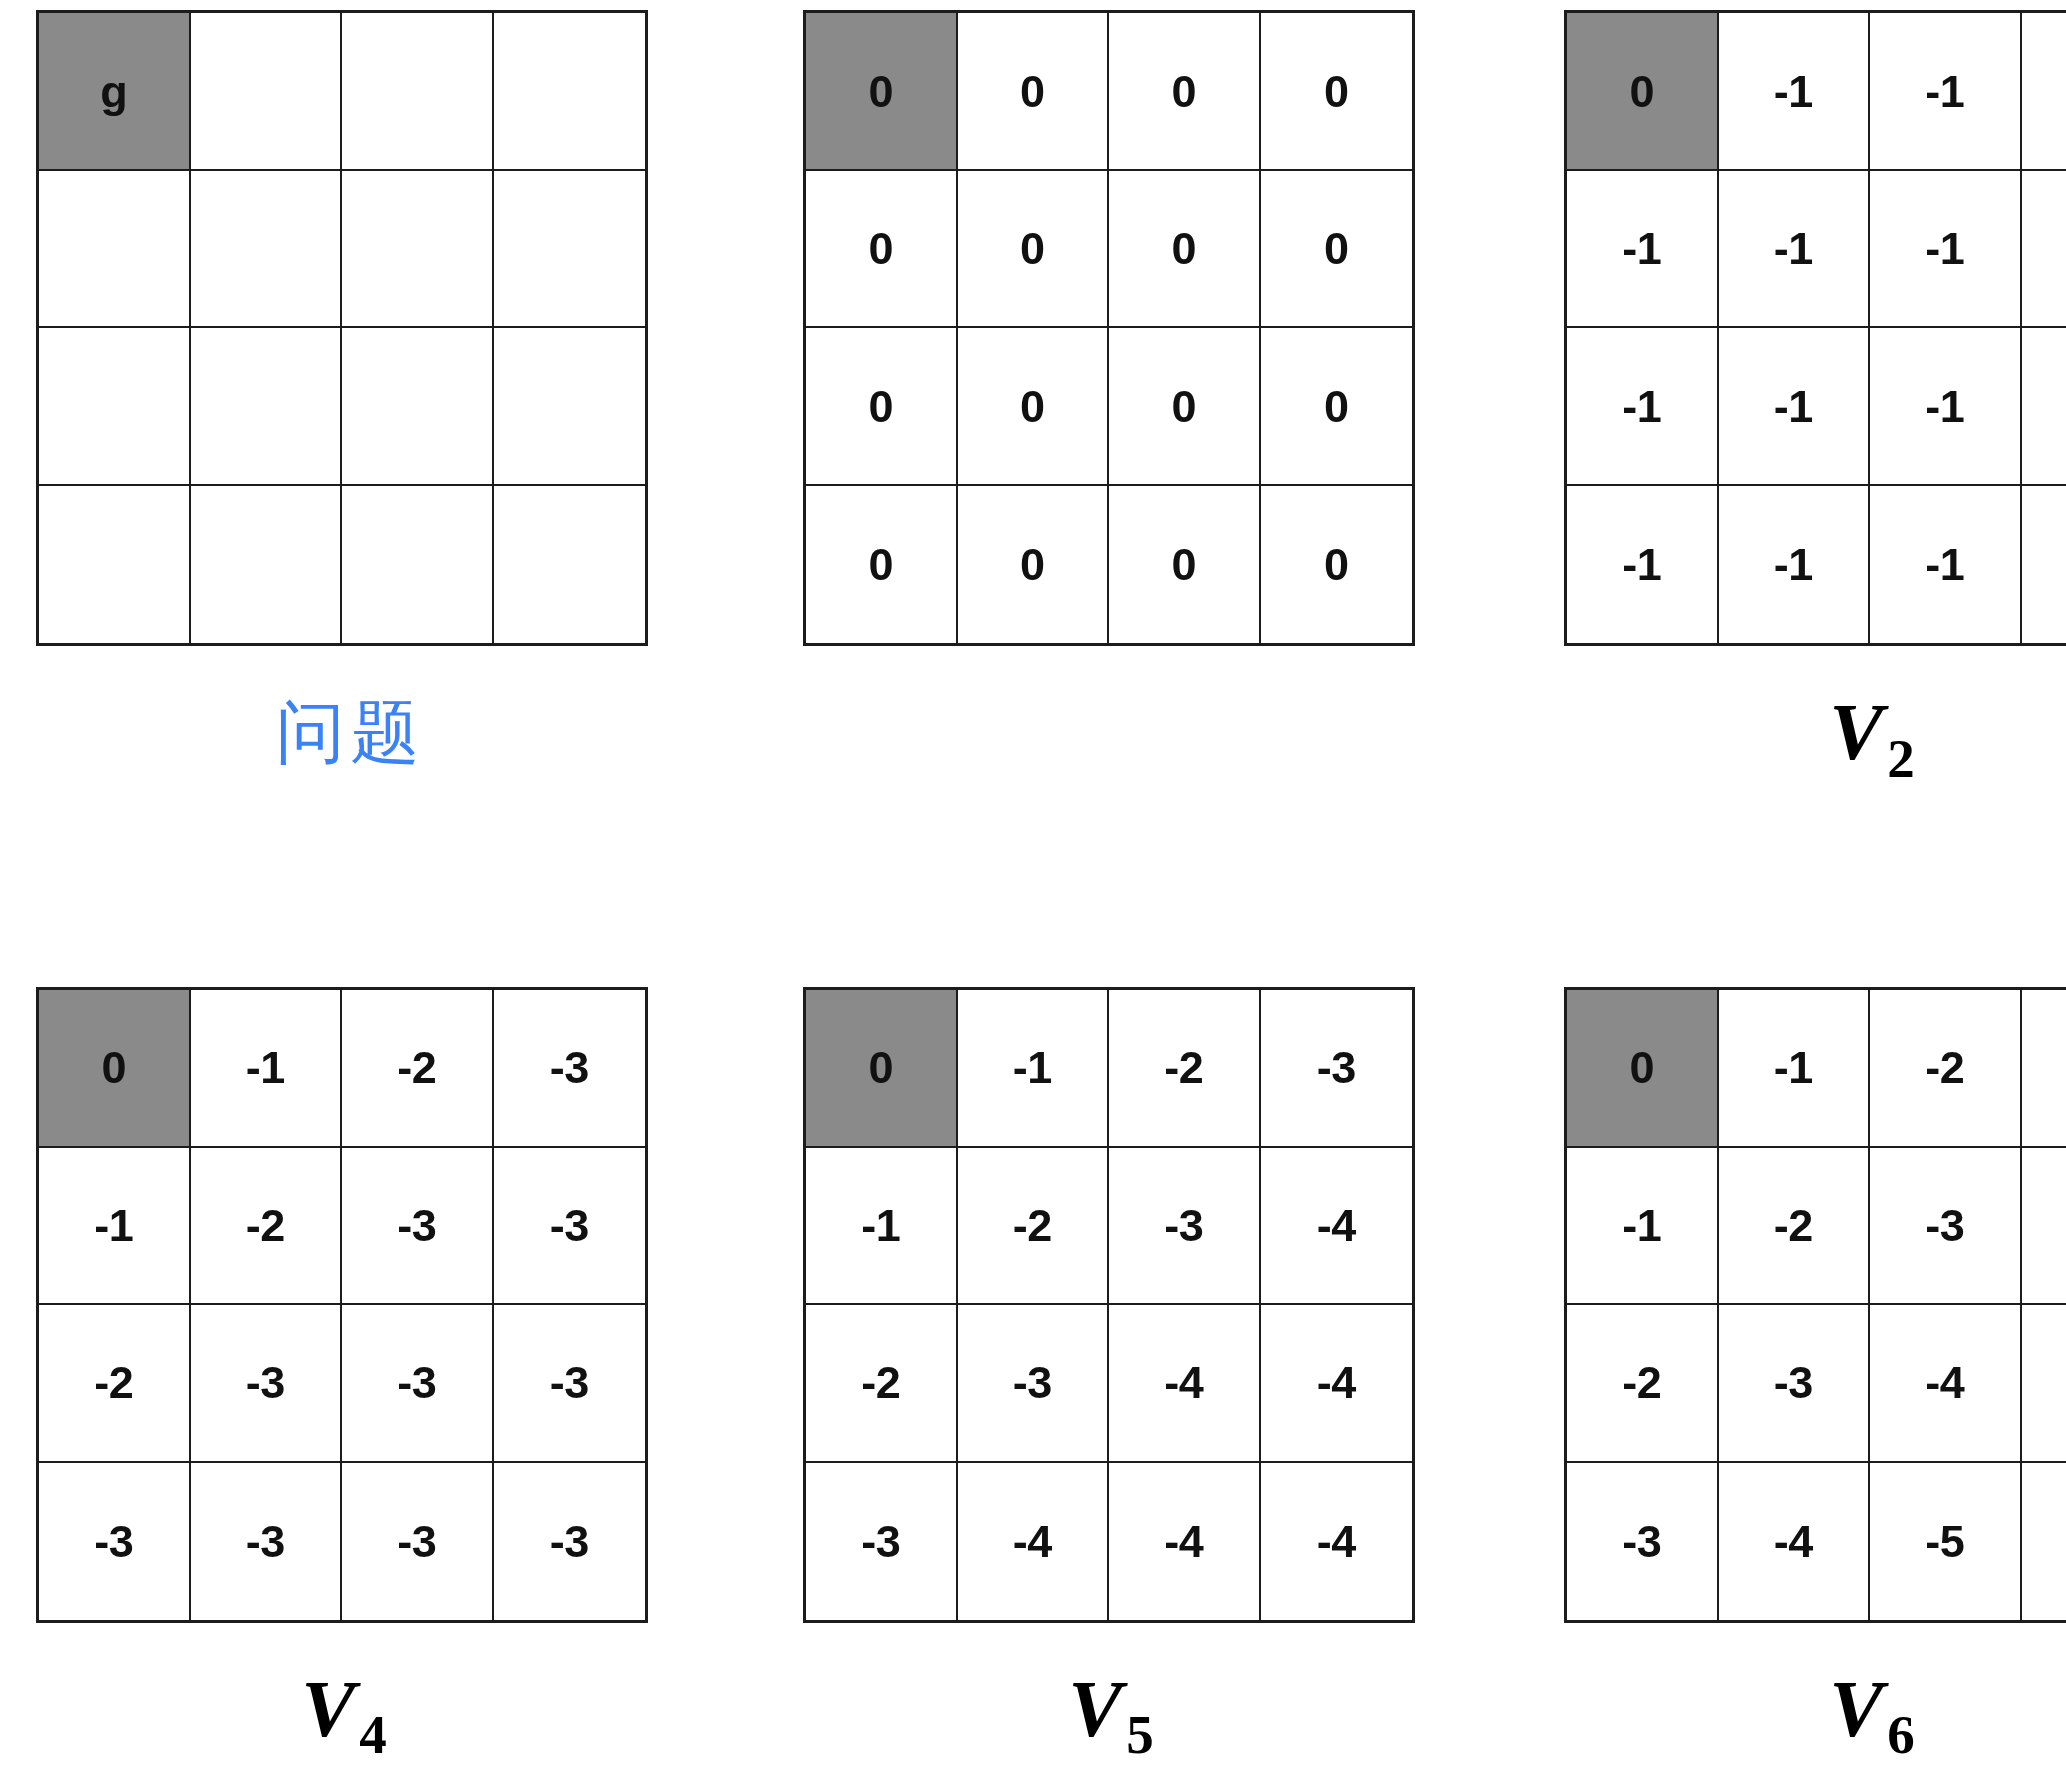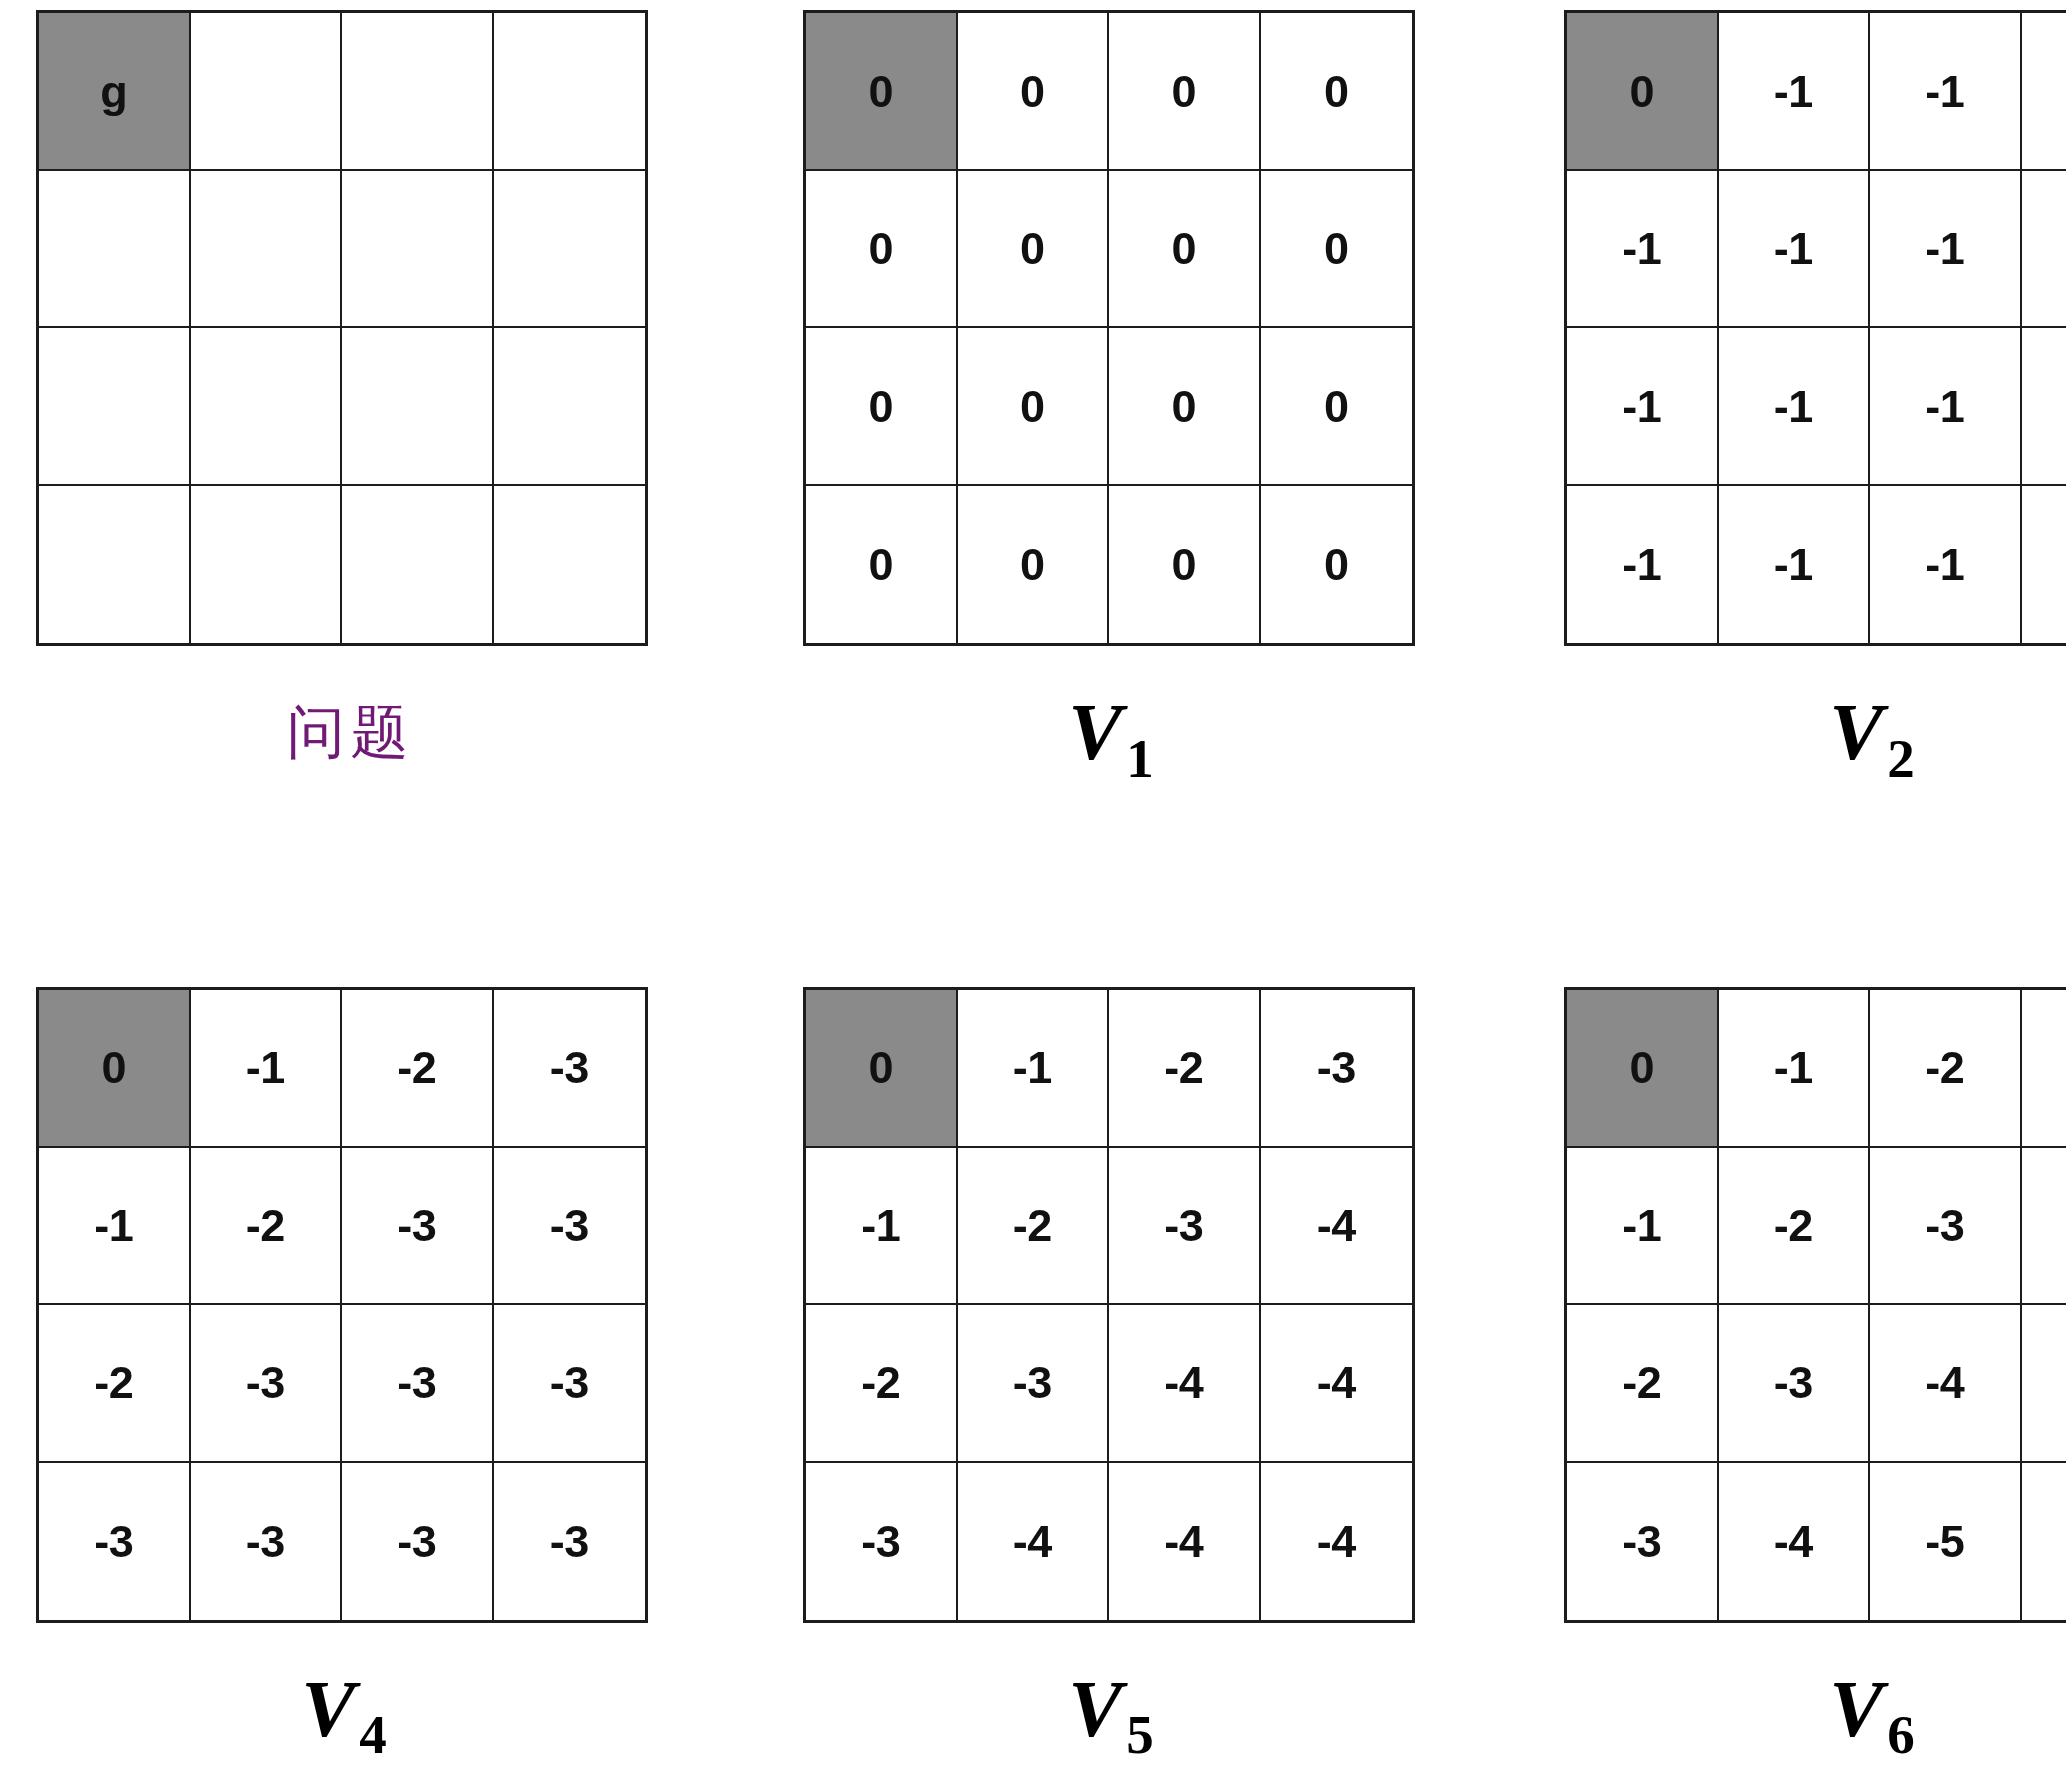--- a/index.html
+++ b/index.html
@@ -82,22 +82,22 @@
     font-weight: bold;
     font-size: 55px;
     color: #000000;
     position: relative;
     top: 17.4px;
     left: 4.1px;
   }
   .caption .cjk {
     font-family: "DejaVu Serif", "Liberation Serif", serif;
     font-weight: normal;
-    font-size: 58px;
-    color: #701a75;
+    font-size: 69px;
+    color: #3b82f6;
     letter-spacing: 5.8px;
     margin-left: 17px;
   }
 </style>
 </head>
 <body>
 
 <div id="board">
     <div class="panel" style="left: 36px; top: 10.3px;">
       <div class="grid">
@@ -132,21 +132,20 @@
         <div class="cell col-last">0</div>
         <div class="cell">0</div>
         <div class="cell">0</div>
         <div class="cell">0</div>
         <div class="cell col-last">0</div>
         <div class="cell row-last">0</div>
         <div class="cell row-last">0</div>
         <div class="cell row-last">0</div>
         <div class="cell col-last row-last">0</div>
       </div>
-      <div class="caption"><span class="vsym">V</span><span class="vsub">1</span></div>
     </div>
     <div class="panel" style="left: 1564px; top: 10.3px;">
       <div class="grid">
         <div class="cell shaded">0</div>
         <div class="cell">-1</div>
         <div class="cell">-1</div>
         <div class="cell col-last">-1</div>
         <div class="cell">-1</div>
         <div class="cell">-1</div>
         <div class="cell">-1</div>

